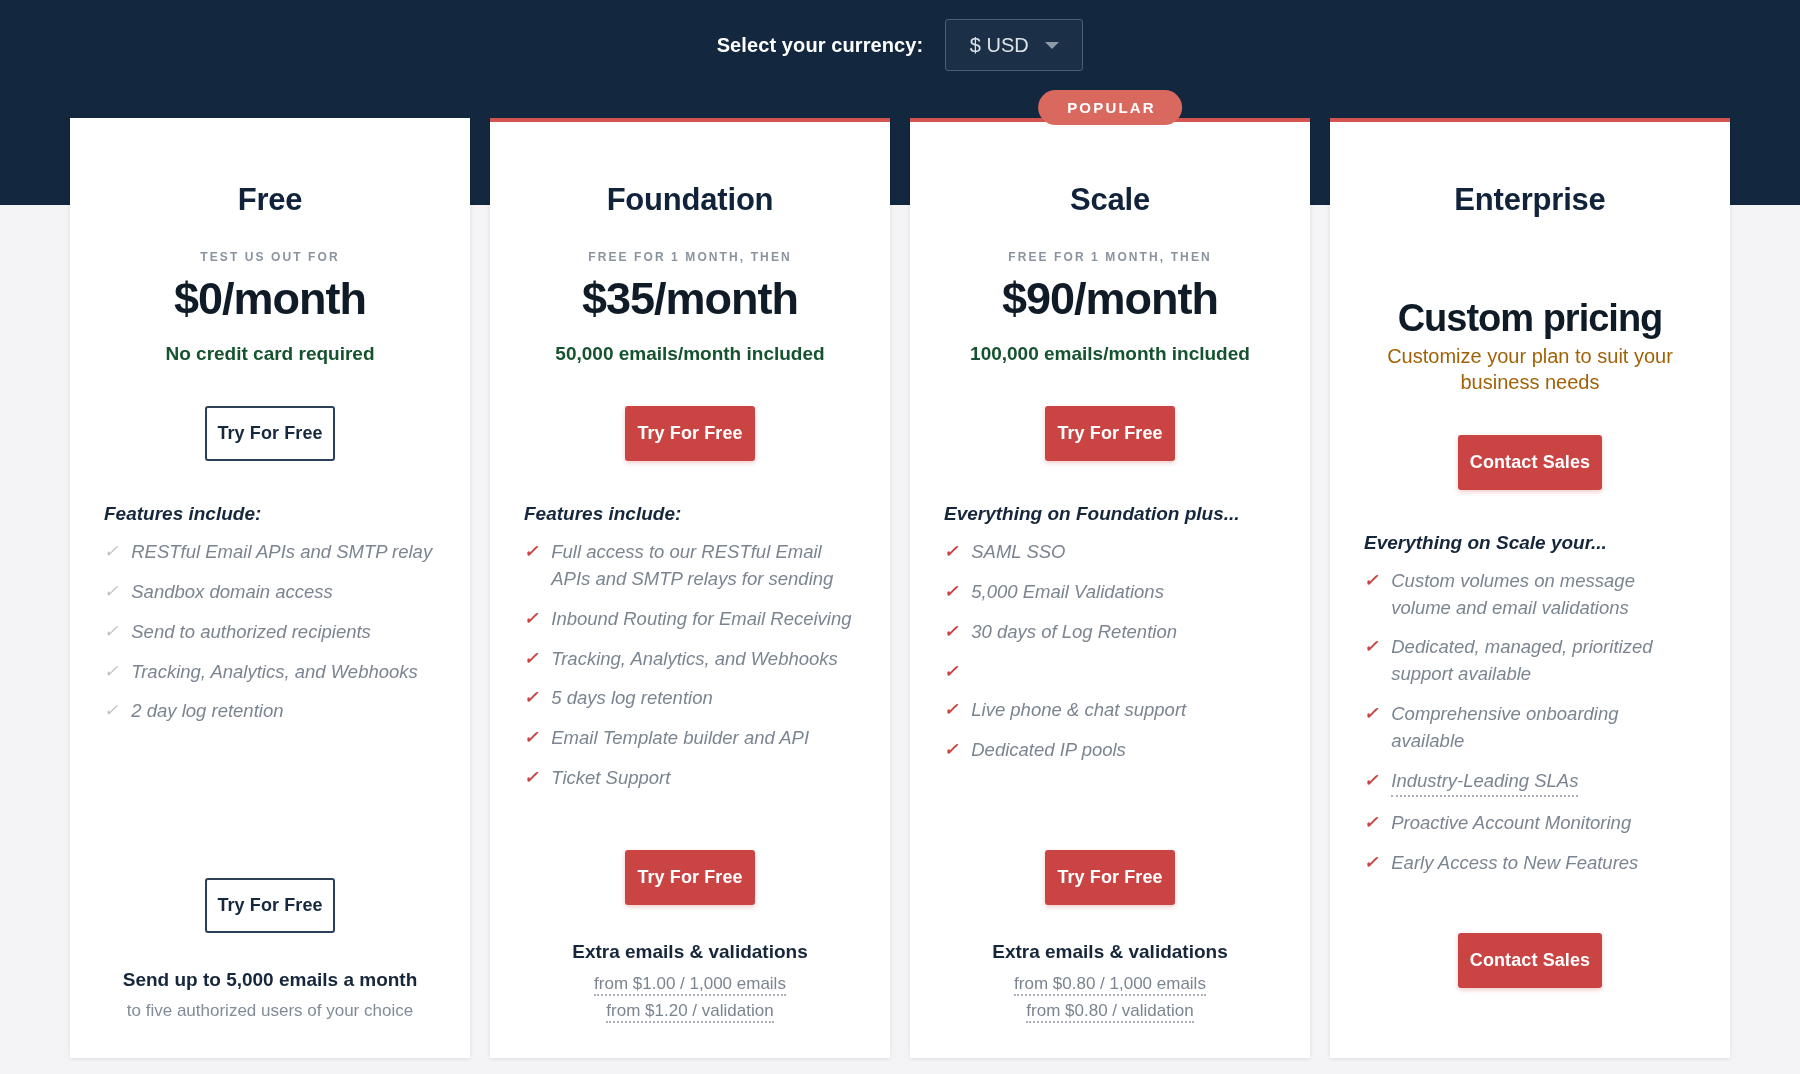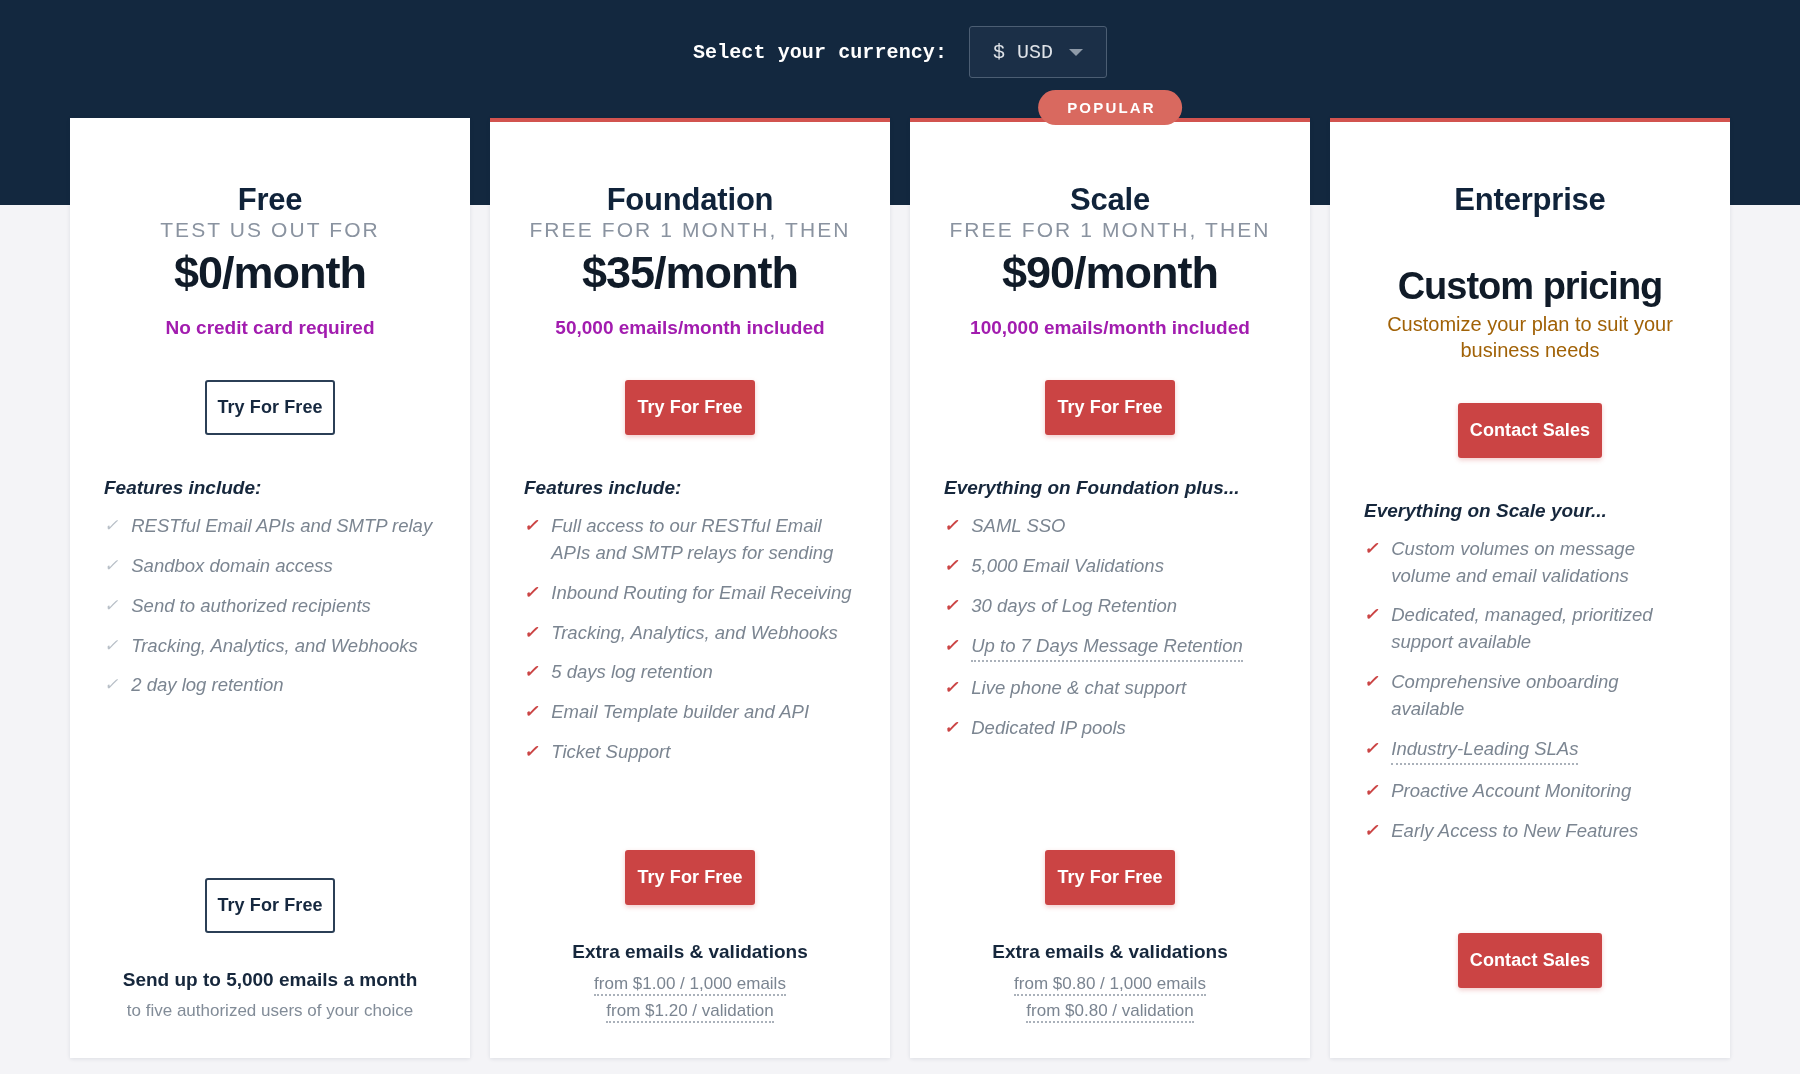--- a/index.html
+++ b/index.html
@@ -20,28 +20,27 @@
   .header-band {
     position: absolute;
     top: 0; left: 0;
     width: 1800px;
     height: 205px;
     background: #13283f;
   }
 
   .currency-bar {
     position: absolute;
-    top: 8px; left: 0;
+    top: 1px; left: 0;
     width: 1800px;
     height: 88px;
     display: flex;
     align-items: center;
     justify-content: center;
     gap: 22px;
-    font-family: Liberation Mono, monospace;
   }
 
   .currency-label {
     color: #ffffff;
     font-size: 20px;
     font-weight: bold;
     letter-spacing: .1px;
   }
 
   .currency-select {
@@ -112,45 +111,46 @@
     text-align: center;
     font-size: 31px;
     font-weight: bold;
     color: #10233a;
     margin-top: 60px;
     letter-spacing: -.2px;
   }
 
   .price-kicker {
     text-align: center;
-    font-size: 21px;
-    font-weight: normal;
+    font-size: 12px;
+    font-weight: bold;
     letter-spacing: 2.1px;
     color: #8a93a0;
+    margin-top: 32px;
     text-transform: uppercase;
     min-height: 18px;
   }
 
   .price {
     text-align: center;
     font-size: 45px;
     font-weight: bold;
     color: #101b28;
     margin-top: 6px;
     letter-spacing: -1px;
     line-height: 1.1;
   }
 
   .price.custom { font-size: 38px; margin-top: 30px; }
 
   .price-note {
     text-align: center;
     font-size: 19px;
     font-weight: bold;
-    color: #a21caf;
+    color: #14532d;
     margin-top: 18px;
     line-height: 1.3;
   }
 
   .price-note.light {
     font-weight: normal;
     color: #a16207;
     font-size: 20px;
     margin-top: 3px;
   }
@@ -387,21 +387,20 @@
           <li class="feature-item">
             <span class="check">✓</span>
             <span class="feature-text">5,000 Email Validations</span>
           </li>
           <li class="feature-item">
             <span class="check">✓</span>
             <span class="feature-text">30 days of Log Retention</span>
           </li>
           <li class="feature-item">
             <span class="check">✓</span>
-            <span class="feature-text tooltip">Up to 7 Days Message Retention</span>
           </li>
           <li class="feature-item">
             <span class="check">✓</span>
             <span class="feature-text">Live phone &amp; chat support</span>
           </li>
           <li class="feature-item">
             <span class="check">✓</span>
             <span class="feature-text">Dedicated IP pools</span>
           </li>
         </ul>

